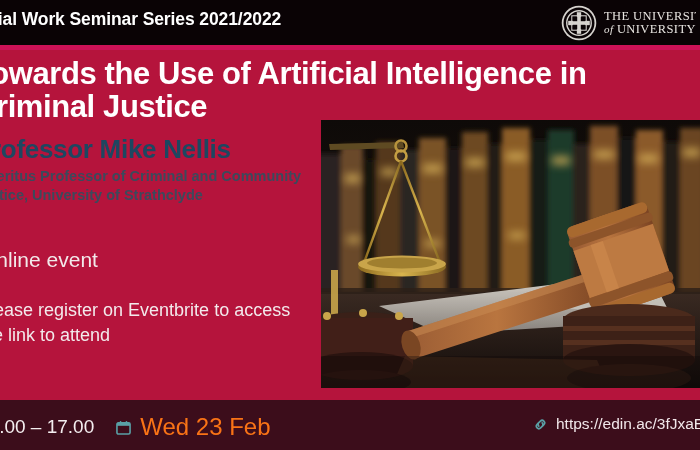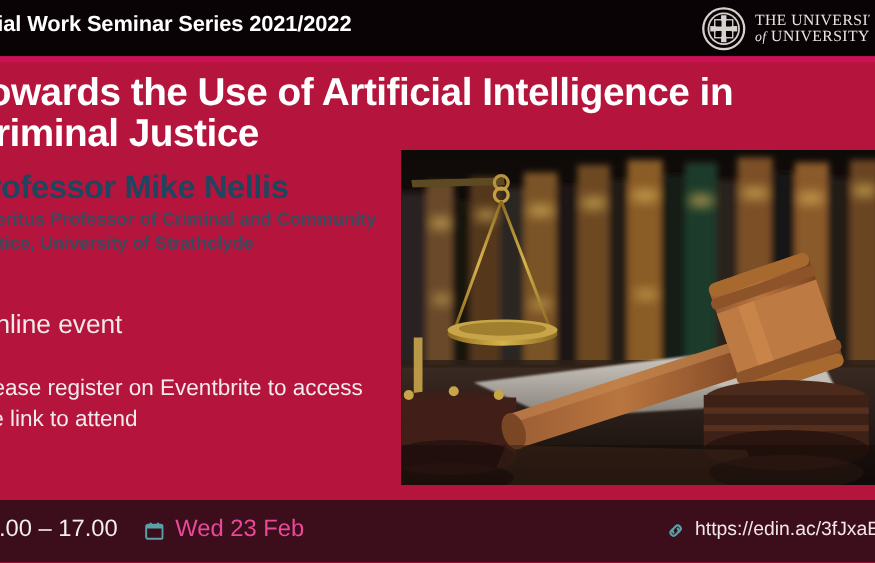--- a/index.html
+++ b/index.html
@@ -83,21 +83,21 @@
   #footer-bar {
     position:absolute; left:0; top:400px; width:700px; height:50px;
     background:#3c0d1b;
   }
   #footer-left {
     position:absolute; left:-22px; top:13px;
     display:flex; align-items:center; white-space:nowrap;
   }
   #event-time { font-size:19px; color:#f4eef0; }
   #cal-icon { margin:0 9px 0 22px; display:inline-flex; }
-  #event-date { font-size:19px; color:#ec4899; }
+  #event-date { font-size:24px; color:#f97316; }
   #footer-right {
     position:absolute; left:533px; top:15px;
     display:flex; align-items:center; white-space:nowrap;
     overflow:hidden; width:180px;
   }
   #link-icon { margin-right:8px; display:inline-flex; flex:0 0 auto; }
   #event-url { font-size:15.5px; color:#f1e7ea; }
 </style>
 </head>
 <body>

